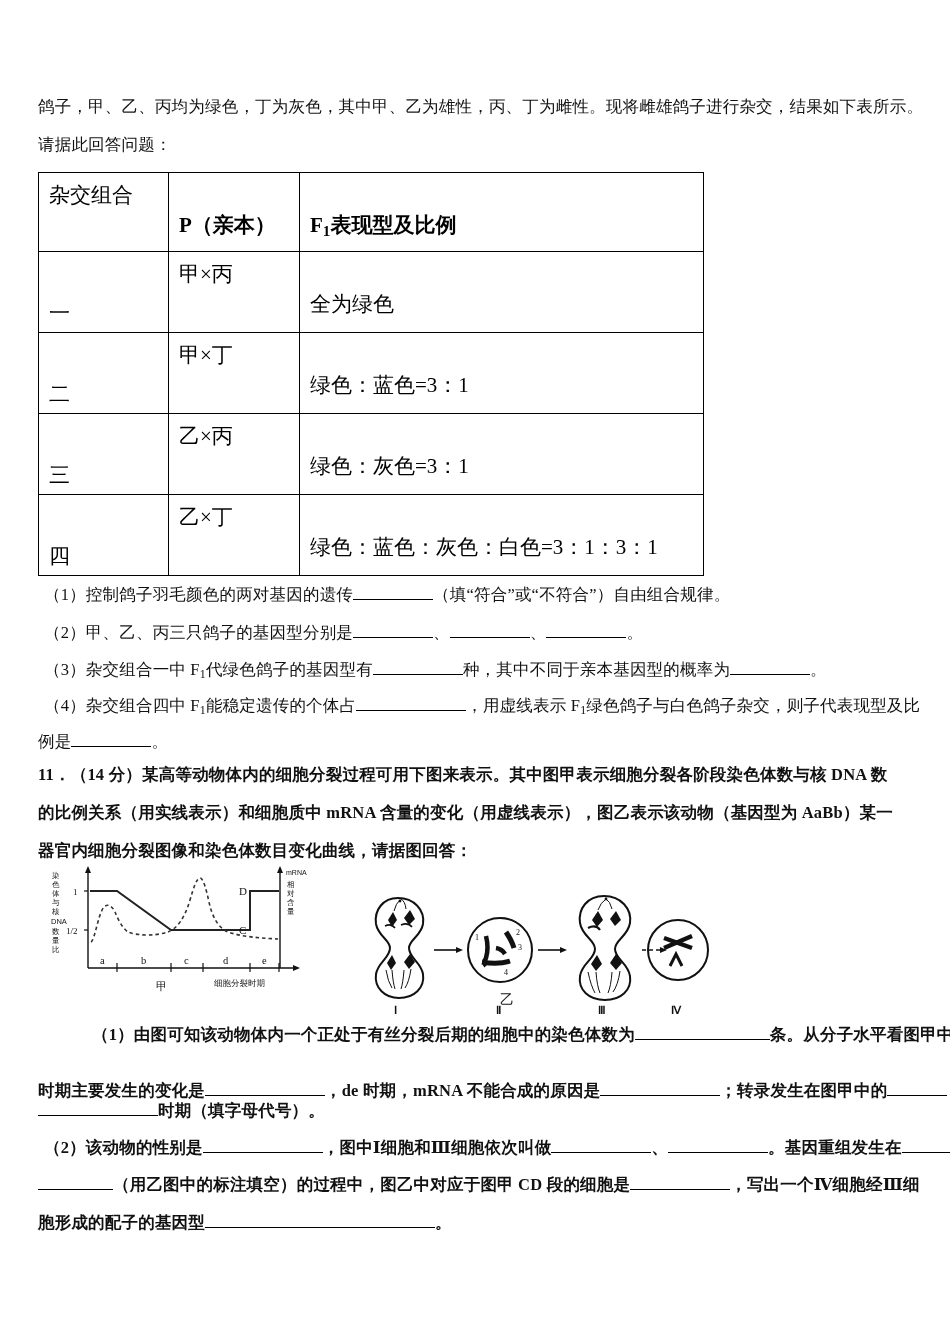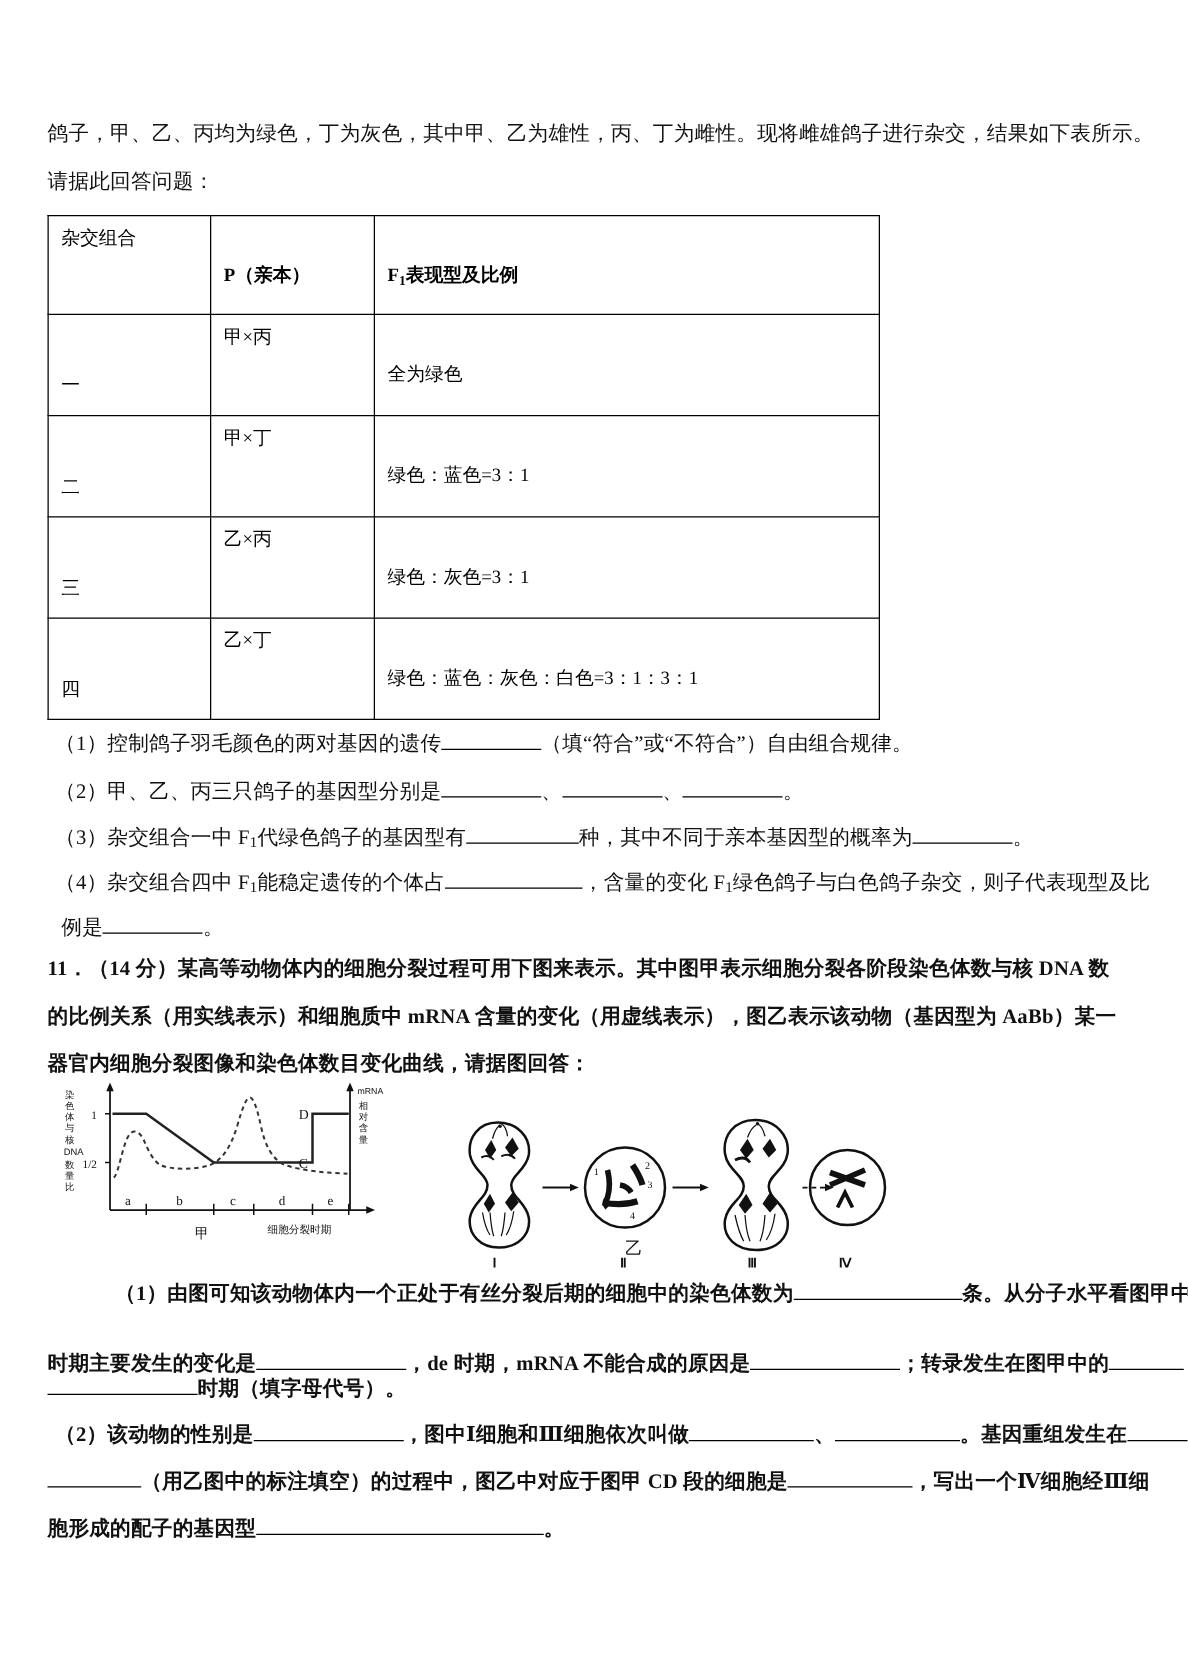--- a/index.html
+++ b/index.html
@@ -57,21 +57,21 @@
   .xtable {
     position: absolute;
     left: 38px;
     top: 172px;
     width: 662px;
     border-collapse: collapse;
     table-layout: fixed;
   }
   .xtable td {
     border: 1.4px solid #000;
-    font-size: 15px;
+    font-size: 21px;
     padding: 0;
     vertical-align: top;
     position: relative;
   }
   .c-no   { width: 129px; }
   .c-p    { width: 130px; }
   .c-f1   { width: 403px; }
 
   .cell-inner { position: relative; height: 100%; }
   .t-top    { position: absolute; left: 10px; top: 8px;  white-space: nowrap; }
@@ -199,24 +199,24 @@
 
   <div class="para" style="left:44px; top:618px;">
     <span>（2）甲、乙、丙三只鸽子的基因型分别是</span><span class="blank w80"></span><span>、</span><span class="blank w80"></span><span>、</span><span class="blank w80"></span><span>。</span>
   </div>
 
   <div class="para" style="left:44px; top:655px;">
     <span>（3）杂交组合一中 F</span><sub>1</sub><span>代绿色鸽子的基因型有</span><span class="blank w90"></span><span>种，其中不同于亲本基因型的概率为</span><span class="blank w80"></span><span>。</span>
   </div>
 
   <div class="para" style="left:44px; top:691px;">
-    <span>（4）杂交组合四中 F</span><sub>1</sub><span>能稳定遗传的个体占</span><span class="blank w110"></span><span>，含量的变化 F</span><sub>1</sub><span>绿色鸽子与白色鸽子杂交，则子代表现型及比</span>
-  </div>
-
-  <div class="para" style="left:38px; top:727px;margin-left:11px;">
+    <span>（4）杂交组合四中 F</span><sub>1</sub><span>能稳定遗传的个体占</span><span class="blank w110"></span><span>，用虚线表示 F</span><sub>1</sub><span>绿色鸽子与白色鸽子杂交，则子代表现型及比</span>
+  </div>
+
+  <div class="para" style="left:38px; top:727px;">
     <span>例是</span><span class="blank w80"></span><span>。</span>
   </div>
 
   <div class="para bold" style="left:38px; top:760px;">
     <span>11</span><span>．</span><span>（14 分）</span><span>某高等动物体内的细胞分裂过程可用下图来表示。其中图甲表示细胞分裂各阶段染色体数与核 DNA 数</span>
   </div>
   <div class="para bold" style="left:38px; top:798px;">的比例关系（用实线表示）和细胞质中 mRNA 含量的变化（用虚线表示），图乙表示该动物（基因型为 AaBb）某一</div>
   <div class="para bold" style="left:38px; top:836px;">器官内细胞分裂图像和染色体数目变化曲线，请据图回答：</div>
 
   <div class="figwrap">

